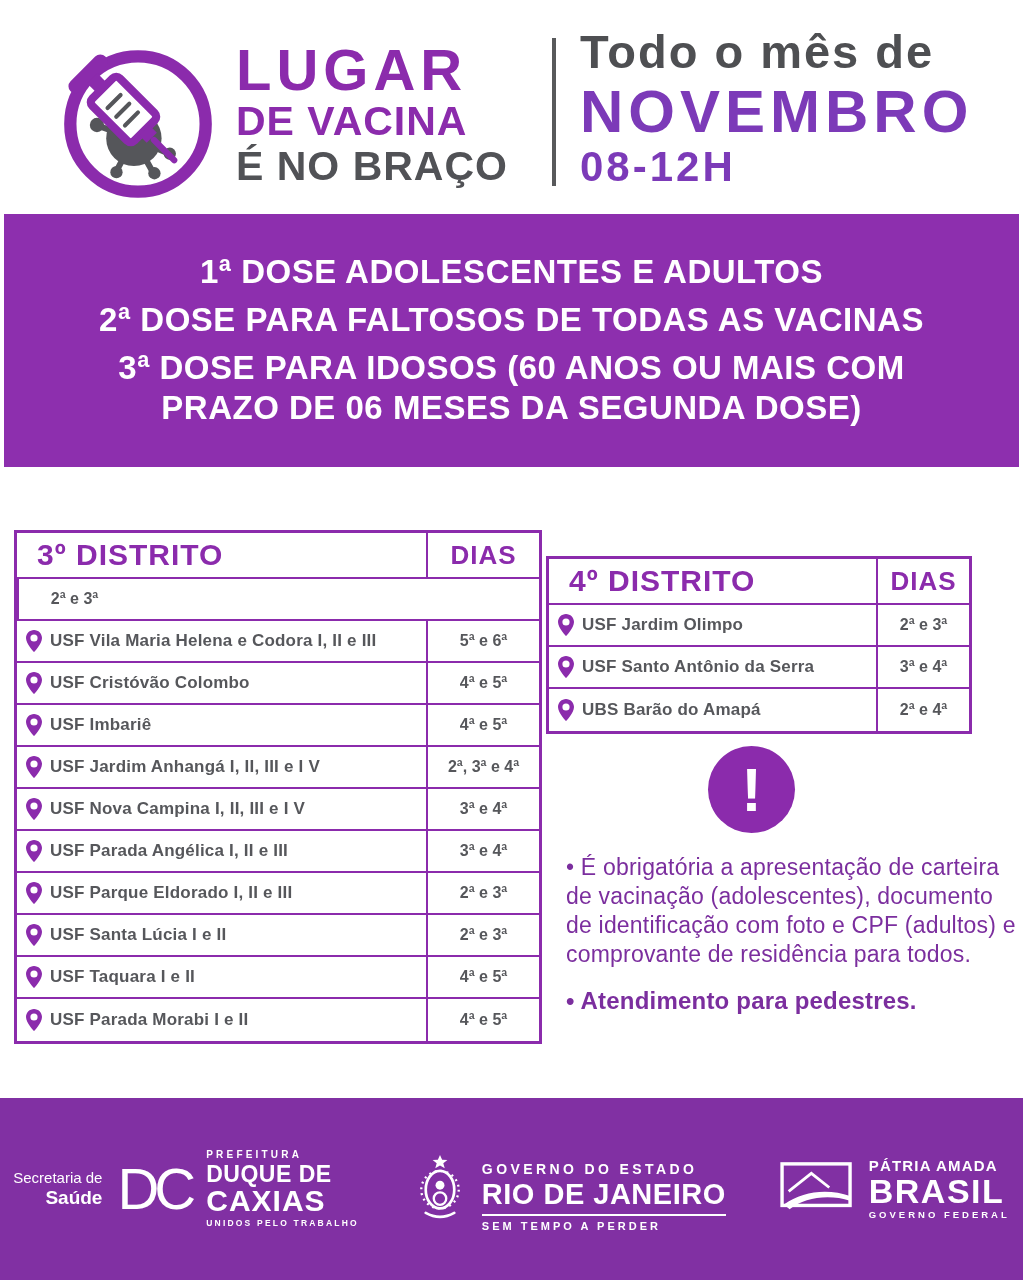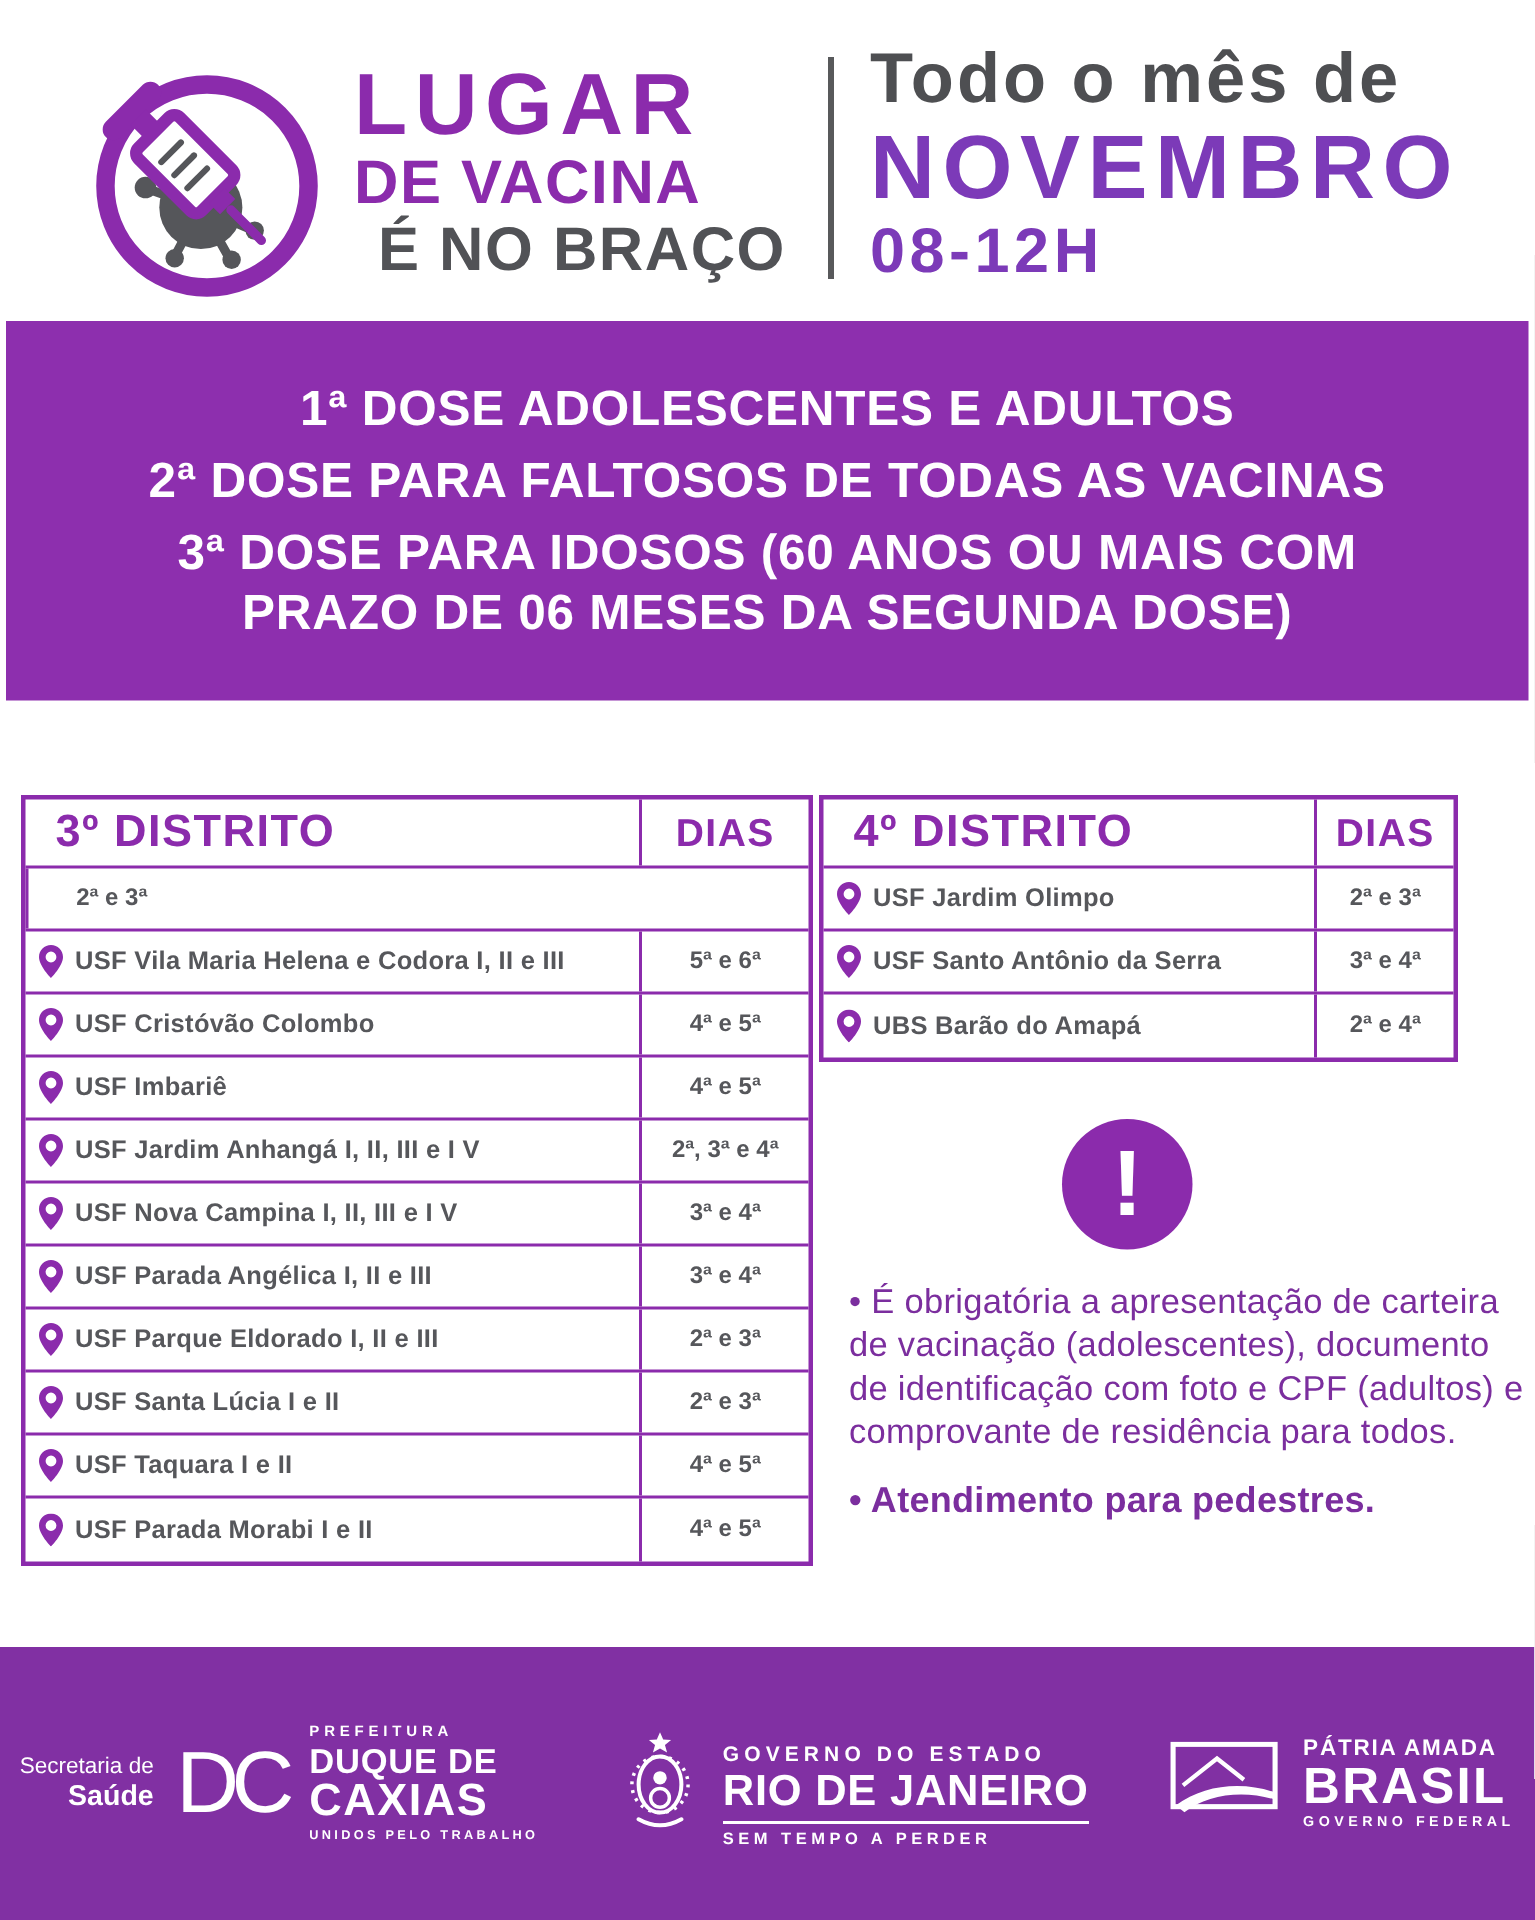--- a/index.html
+++ b/index.html
@@ -15,37 +15,37 @@
   *{margin:0;padding:0;box-sizing:border-box;}
   html,body{background:#e9e9e9;}
   body{font-family:"Liberation Sans",sans-serif;}
   .poster{position:relative;width:1023px;height:1280px;background:#fff;overflow:hidden;margin:0 auto;}
 
   
   .logo-mark{position:absolute;left:58px;top:44px;width:160px;height:160px;}
   .logo-text{position:absolute;left:236px;top:42px;line-height:1;}
   .logo-line1{font-size:58px;font-weight:bold;letter-spacing:5px;color:var(--brand-purple);line-height:56px;}
   .logo-line2{font-size:41px;font-weight:bold;letter-spacing:1px;color:var(--brand-purple);line-height:46px;}
-  .logo-line3{font-size:41px;font-weight:bold;letter-spacing:1px;color:var(--dark-gray);line-height:45px;margin-left:16px;}
+  .logo-line3{font-size:41px;font-weight:bold;letter-spacing:1px;color:var(--dark-gray);line-height:45px;}
   .header-divider{position:absolute;left:552px;top:38px;width:4px;height:148px;background:#58595B;}
   .sched{position:absolute;left:580px;top:24px;}
   .sched-line1{font-size:47px;font-weight:bold;letter-spacing:2px;color:#4E4F52;line-height:56px;}
   .sched-line2{font-size:60px;font-weight:bold;letter-spacing:5px;color:var(--title-violet);line-height:64px;}
   .sched-line3{font-size:42px;font-weight:bold;letter-spacing:3px;color:var(--title-violet);line-height:46px;}
 
   
   .banner{position:absolute;left:4px;right:4px;top:214px;height:253px;background:var(--banner-purple);
           display:flex;flex-direction:column;align-items:center;padding-top:34px;color:#fff;}
   .banner-line{font-size:33px;font-weight:bold;line-height:48px;white-space:nowrap;letter-spacing:.5px;}
   .banner-line-wrap{font-size:33px;font-weight:bold;line-height:40px;width:840px;text-align:center;white-space:normal;margin-top:4px;letter-spacing:.5px;}
 
   
   .table{position:absolute;border:3px solid var(--brand-purple);background:#fff;}
   .table-3{left:14px;top:530px;width:528px;}
-  .table-4{left:546px;top:530px;width:426px;text-align:right;}
+  .table-4{left:546px;top:556px;width:426px;text-align:right;}
   .thead{display:flex;height:46px;border-bottom:2px solid var(--brand-purple);}
   .ttitle{flex:1;display:flex;align-items:center;padding-left:20px;font-size:30px;font-weight:bold;letter-spacing:1px;color:var(--brand-purple);}
   .tdias{display:flex;align-items:center;justify-content:center;border-left:2px solid var(--brand-purple);
          font-size:26px;font-weight:bold;letter-spacing:1px;color:var(--brand-purple);}
   .table-3 .tdias{width:113px;}
   .table-4 .tdias{width:93px;}
   .trow{display:flex;height:42px;border-bottom:2px solid var(--brand-purple);}
   .trow:last-child{border-bottom:none;gap:48px;}
   .tname{flex:1;display:flex;align-items:center;gap:8px;padding-left:9px;font-size:17px;font-weight:bold;color:var(--table-text-gray);letter-spacing:.2px;}
   .tday{display:flex;align-items:center;justify-content:center;border-left:2px solid var(--brand-purple);

